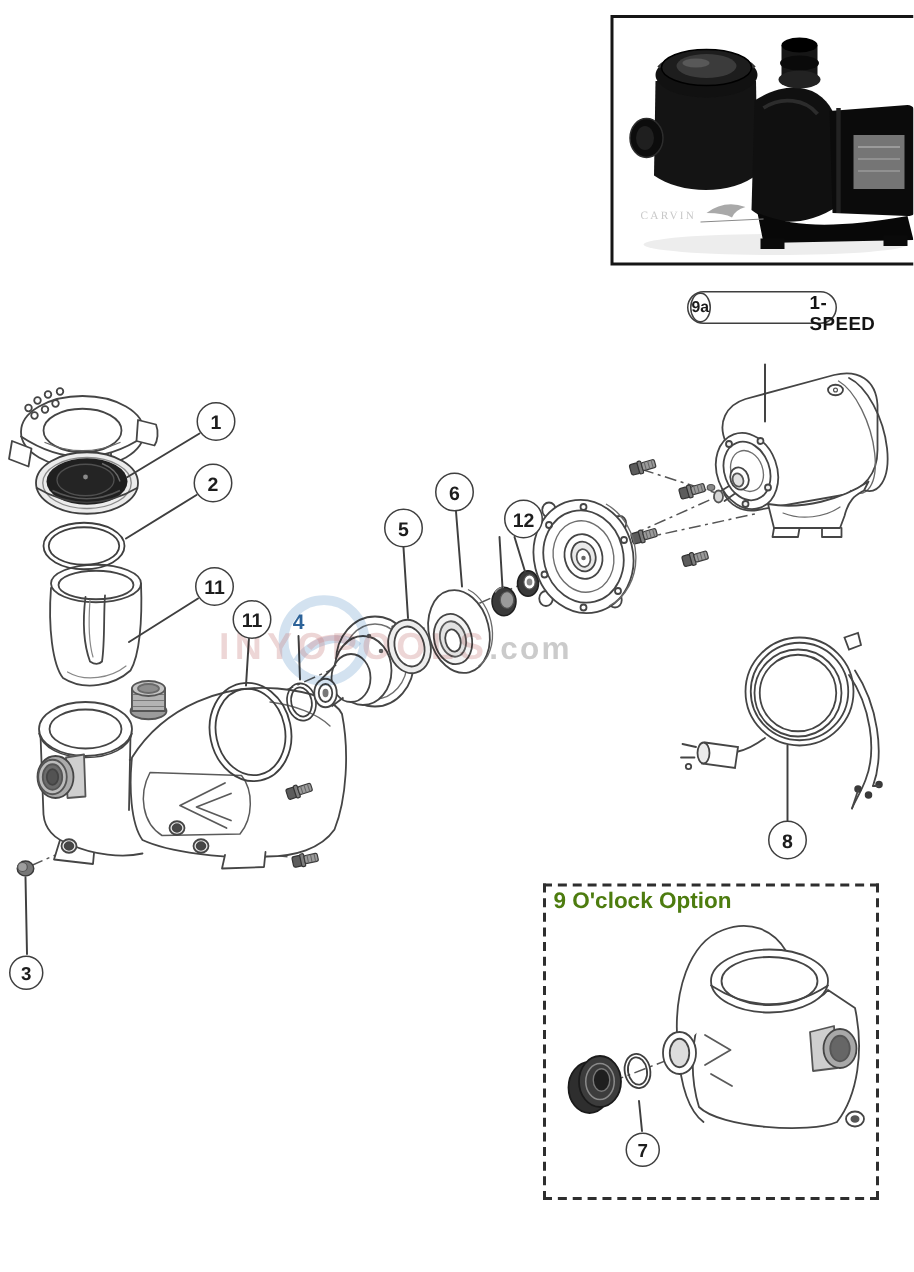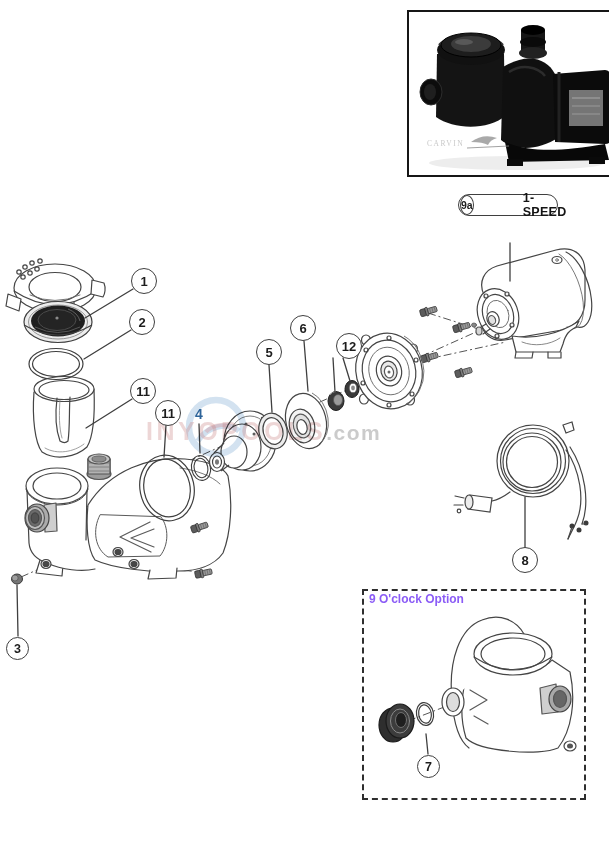--- a/index.html
+++ b/index.html
@@ -10,28 +10,28 @@
   
   .wm{position:absolute;left:0;top:0;width:609px;height:712px;z-index:2;pointer-events:none;mix-blend-mode:multiply;}
   .wm-text{position:absolute;left:146px;top:417px;font-size:25px;font-weight:bold;letter-spacing:3.5px;color:rgba(200,130,130,0.33);white-space:nowrap;}
   .wm-text .suffix{font-size:21px;letter-spacing:1.5px;color:rgba(125,125,125,0.40);font-weight:bold;}
   .wm-swirl{position:absolute;left:0;top:0;}
   
   .co{position:absolute;width:26px;height:26px;box-sizing:border-box;border:1.4px solid #3f3f3f;border-radius:50%;background:#fff;display:flex;align-items:center;justify-content:center;font-size:13px;font-weight:600;color:#1d1d1d;z-index:4;}
   .co.small{width:23px;height:23px;font-size:12.5px;}
   .num4{position:absolute;left:191px;top:406px;width:16px;text-align:center;font-size:14px;font-weight:bold;color:#2d6399;z-index:4;}
   
-  .pill{position:absolute;width:100px;height:22px;box-sizing:border-box;border:1.4px solid #3f3f3f;border-radius:11px;background:#fff;display:flex;align-items:center;gap:9px;padding-left:1px;z-index:4;}
+  .pill{position:absolute;width:100px;height:22px;box-sizing:border-box;border:1.4px solid #3f3f3f;border-radius:11px;background:#fff;display:flex;gap:26px;padding-left:1px;z-index:4;}
   .pill .pnum{width:20px;height:20px;box-sizing:border-box;border:1.3px solid #3f3f3f;border-radius:50%;background:#fff;display:flex;align-items:center;justify-content:center;font-size:10.5px;font-weight:600;color:#1d1d1d;}
   .pill .plbl{font-size:12.5px;font-weight:600;letter-spacing:.3px;color:#141414;margin-left:40px;}
   
   .photo{position:absolute;left:407px;top:10px;width:211px;height:163px;border:2px solid #161616;background:#fff;z-index:3;}
   
   .optbox{position:absolute;left:362px;top:589px;width:224px;height:211px;box-sizing:border-box;border:2px dashed #2e2e2e;background:transparent;z-index:0;}
-  .opt-title{position:absolute;left:369px;top:592px;font-size:12px;font-weight:bold;color:#8b5cf6;z-index:4;}
+  .opt-title{position:absolute;left:369px;top:592px;font-size:15px;font-weight:bold;color:#4d7c0f;z-index:4;}
 </style>
 </head>
 <body>
 
 <div class="canvas">
 
   <div class="optbox"></div>
 
   <svg class="art" width="609" height="848" viewBox="0 0 609 848">
     <defs>

